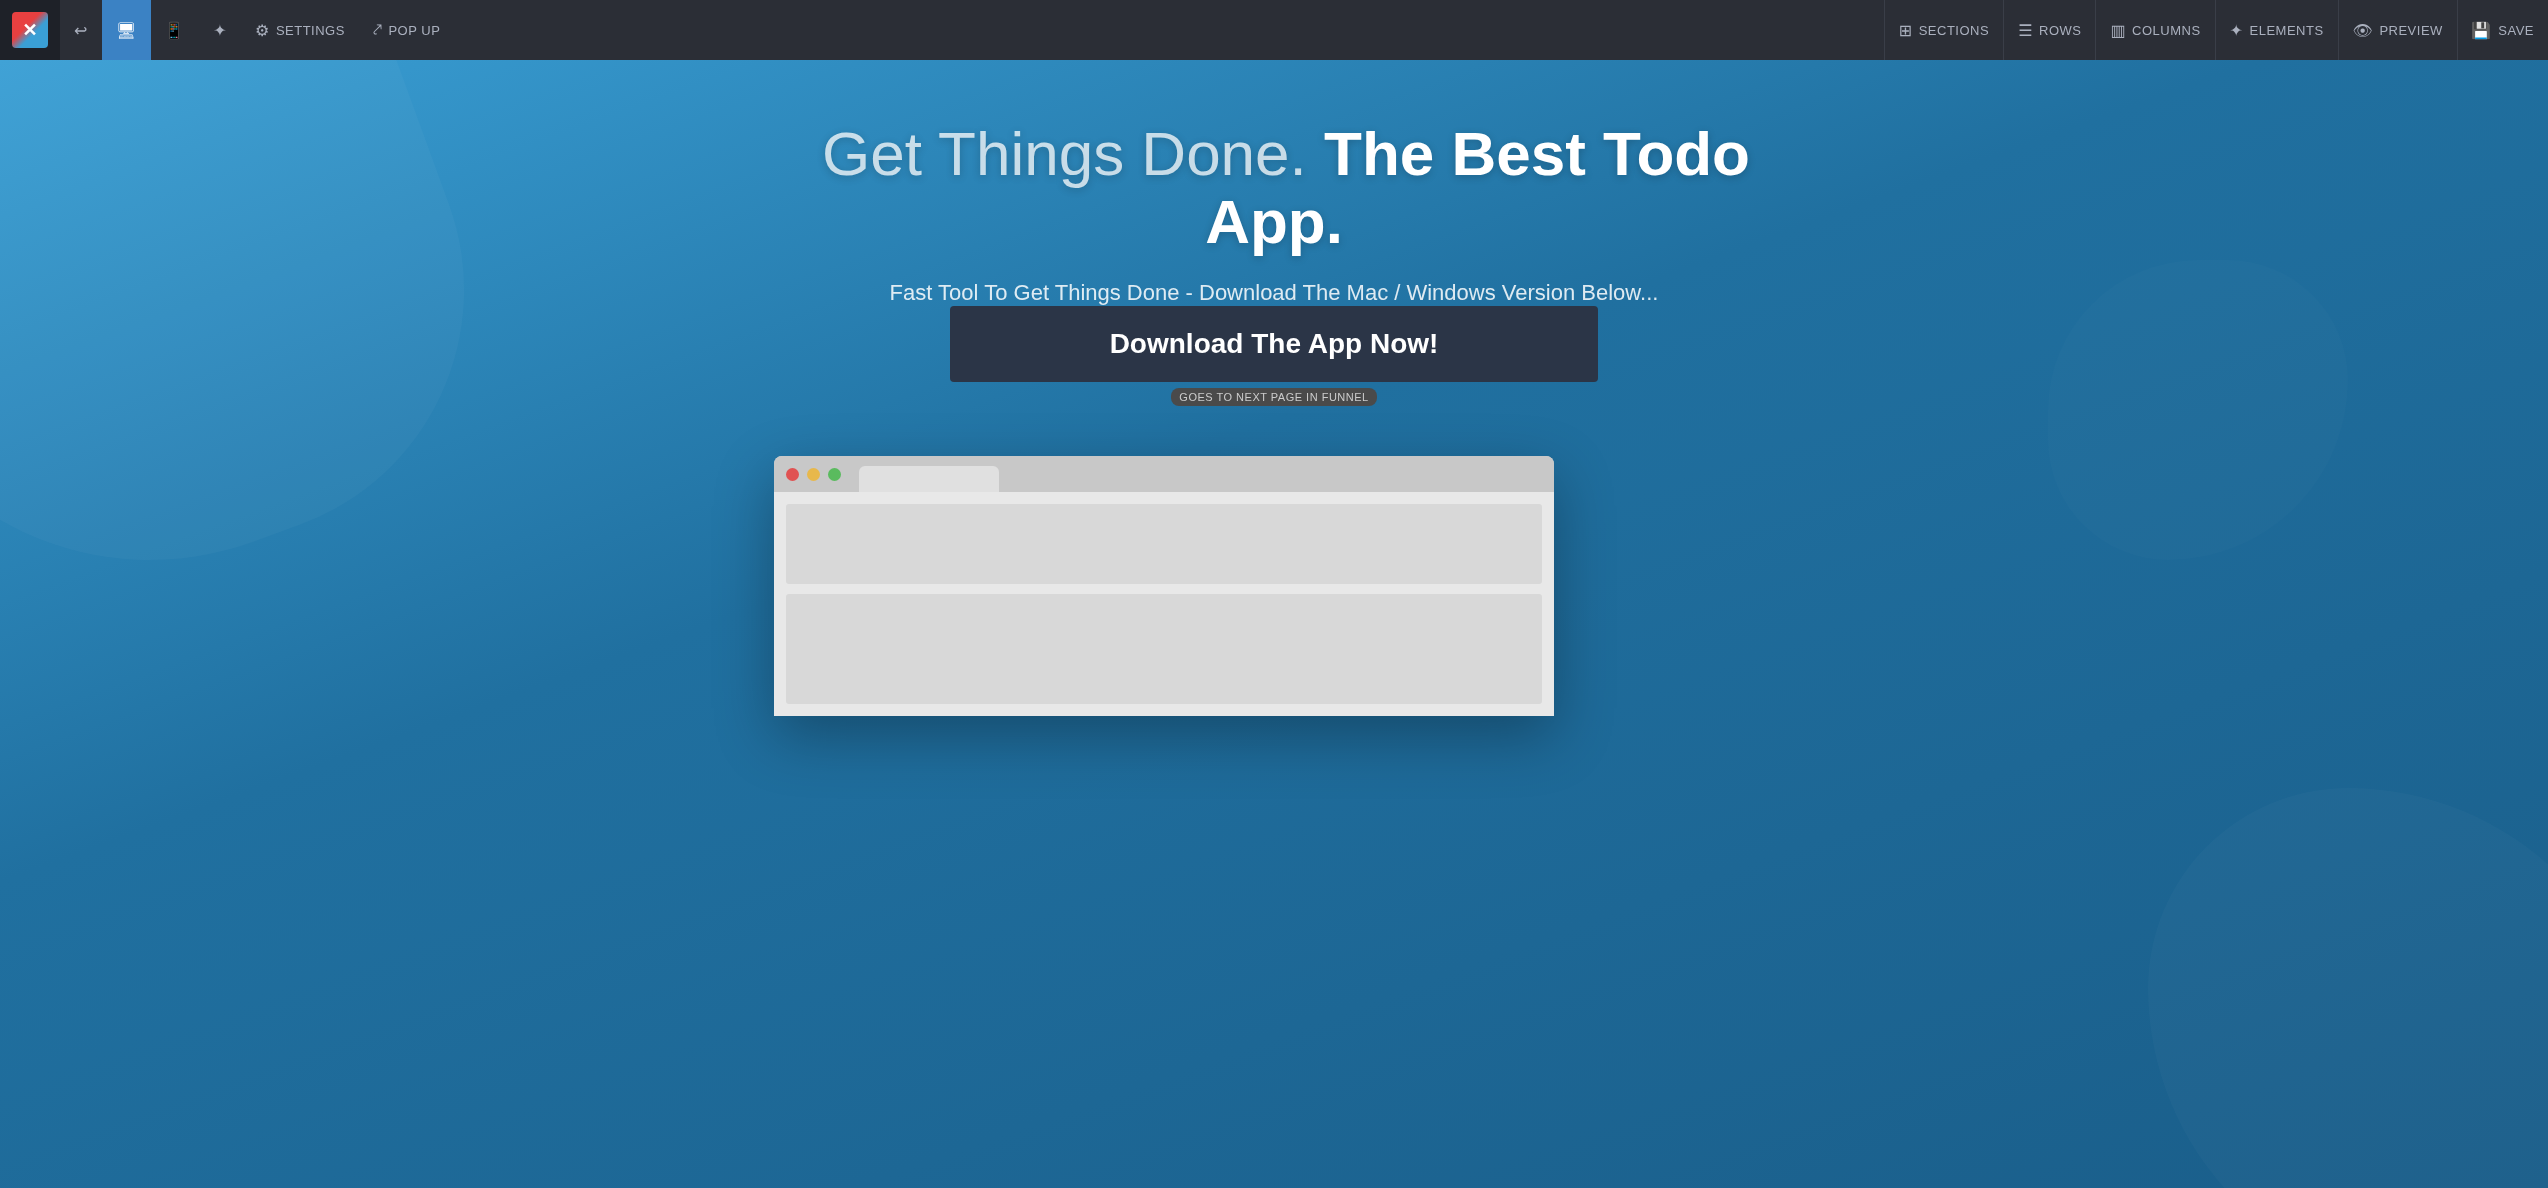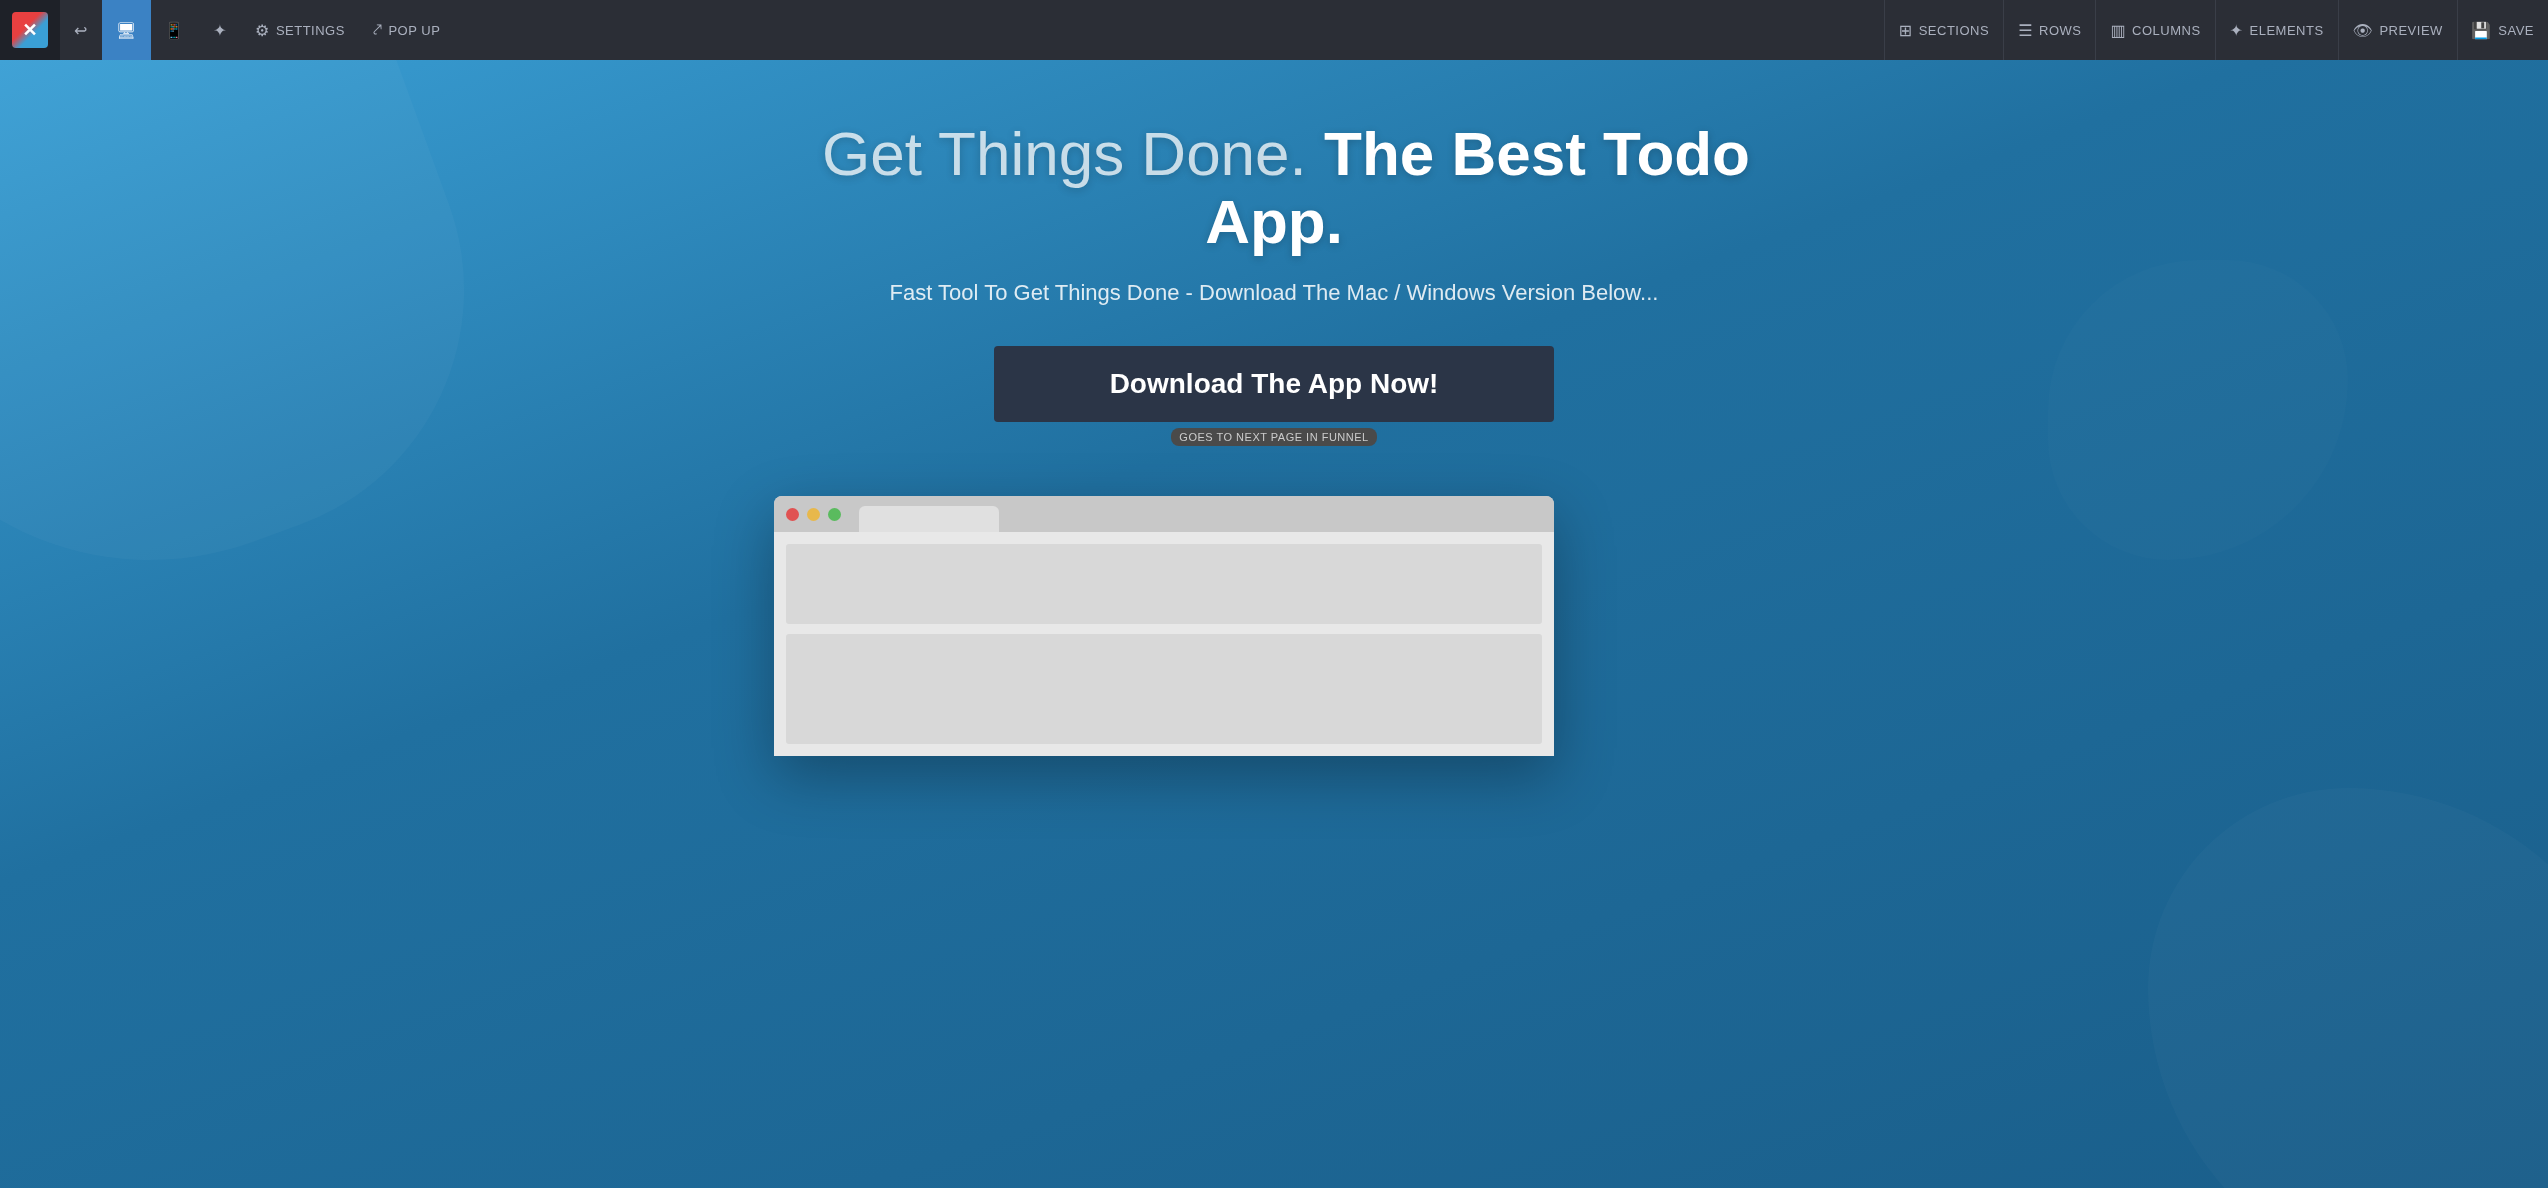--- a/index.html
+++ b/index.html
@@ -140,42 +140,41 @@
 
     .hero-title .light-part {
       color: rgba(255,255,255,0.75);
       font-weight: 300;
       margin-left: 24px;
     }
 
     .hero-subtitle {
       font-size: 22px;
       color: rgba(255,255,255,0.85);
-      margin-bottom: 40px;
       font-weight: 300;
     }
 
     .cta-wrapper {
       display: flex;
       flex-direction: column;
       align-items: center;
       margin-bottom: 50px;
     }
 
     .cta-button {
       background: #2b3547;
       color: white;
       font-size: 28px;
       font-weight: 700;
       padding: 22px 60px;
       border: none;
       border-radius: 4px;
       cursor: pointer;
       display: block;
-      width: 560px;
+      width: 648px;
       text-align: center;
     }
 
     .cta-tooltip {
       background: #4a4a4a;
       color: #ccc;
       font-size: 11px;
       padding: 3px 8px;
       border-radius: 8px;
       margin-top: 6px;

